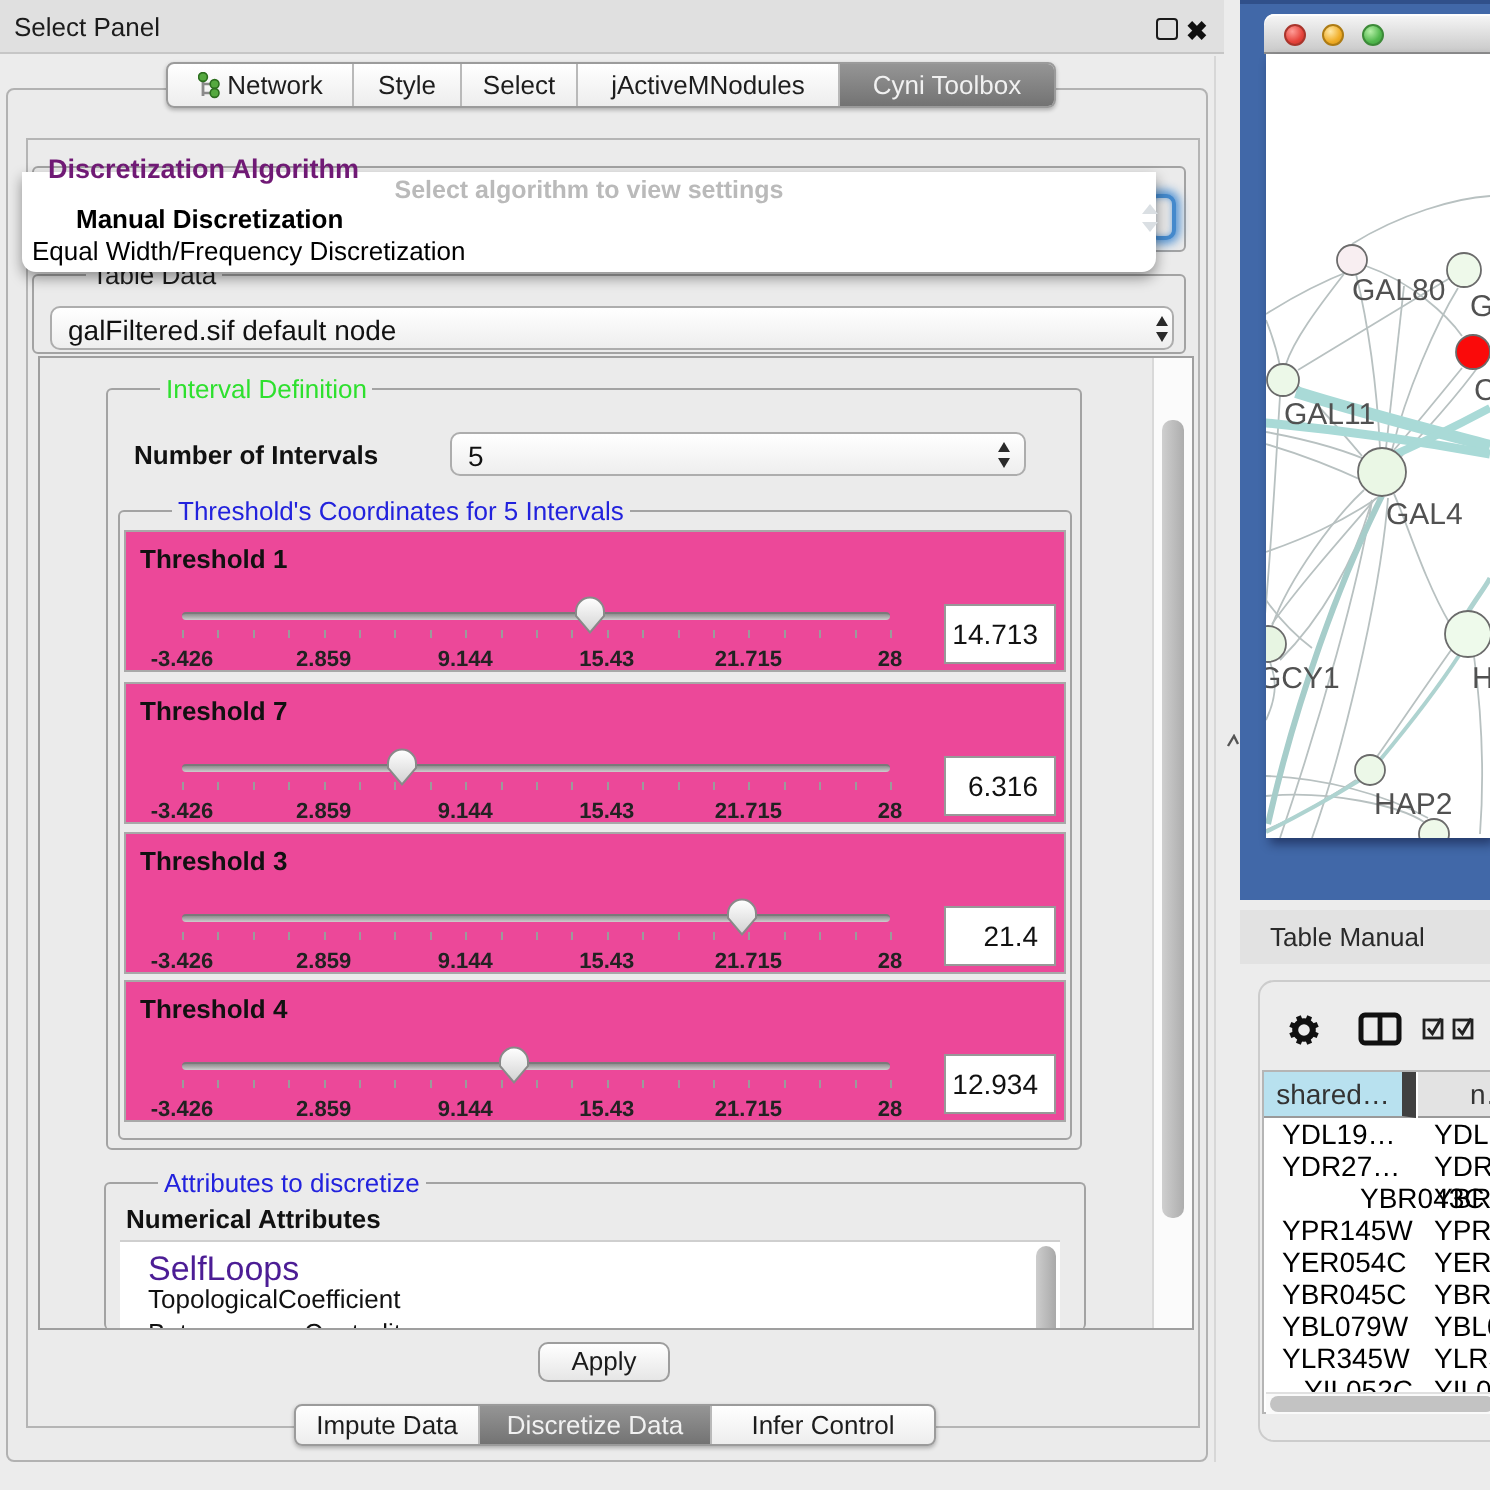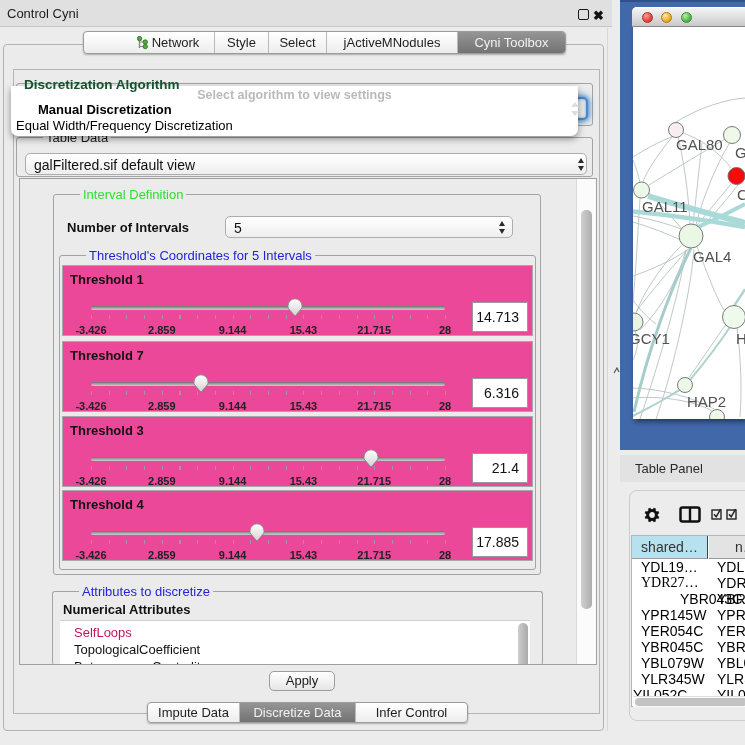--- a/index.html
+++ b/index.html
@@ -83,56 +83,56 @@
 .row { position:absolute; font-size:14px; color:#000; white-space:pre; }
 #tpgray { left:630px; top:707px; width:123px; height:13px; background:#ececec; border-radius:0 0 0 8px; }
 
 #divmark { left:613px; top:367px; width:8px; height:8px; }
 </style>
 </head>
 <body>
 <div id="page">
 
   <div class="abs" id="titlebar">
-      <div class="t">Control Cyni</div>
+      <div class="t">Select Panel</div>
     </div>
   <div id="tb-sq"></div>
     <div id="tb-x">✖</div>
 
   <div class="abs" id="outerpanel"></div>
   <div class="abs" id="innerpanel"></div>
 
   <div class="abs seg" id="toptabs">
-    <div class="s" style="width:93px;margin-left:38px;">
+    <div class="s" style="width:93px;">
       <svg width="11" height="14" viewBox="0 0 11 14" style="margin-right:4px;">
         <line x1="2.5" y1="3" x2="2.5" y2="12" stroke="#8a8a8a" stroke-width="1.4"></line>
         <line x1="2.5" y1="6" x2="8" y2="6" stroke="#8a8a8a" stroke-width="1.2"></line>
         <line x1="2.5" y1="10.5" x2="8" y2="10.5" stroke="#8a8a8a" stroke-width="1.2"></line>
         <circle cx="2.5" cy="2.5" r="2.2" fill="#55a93f" stroke="#2c6e1e" stroke-width="0.8"></circle>
         <circle cx="8.3" cy="6" r="2.2" fill="#55a93f" stroke="#2c6e1e" stroke-width="0.8"></circle>
         <circle cx="8.3" cy="10.5" r="2.2" fill="#55a93f" stroke="#2c6e1e" stroke-width="0.8"></circle>
       </svg>
       Network</div>
     <div class="s" style="width:54px;">Style</div>
     <div class="s" style="width:58px;">Select</div>
     <div class="s" style="width:131px;">jActiveMNodules</div>
     <div class="s sel" style="width:107px;">Cyni Toolbox</div>
   </div>
 
   <div class="grp" style="left:16px; top:83px; width:577px; height:43px;"></div>
-  <div class="abs" style="left:24px; top:77px; font-size:13.5px; font-weight:bold; color:#14532d; z-index:30;">Discretization Algorithm</div>
+  <div class="abs" style="left:24px; top:77px; font-size:13.5px; font-weight:bold; color:#701a75; z-index:30;">Discretization Algorithm</div>
 
   <div class="abs" style="left:574px; top:97px; width:14px; height:23px; border-radius:5px; background:#e8e8e8;
        border:2.5px solid #4489cc; box-shadow:0 0 5px 2px rgba(70,140,210,0.9), inset 0 0 3px rgba(70,140,210,0.7);"></div>
 
   <div class="grp" style="left:16px; top:137px; width:577px; height:40px;">
     <div class="gt" style="color:#1c1c1c;">Table Data</div>
   </div>
   <div class="combo" style="left:25px; top:153px; width:562px; height:22px;">
-    <div class="ct">galFiltered.sif default view</div>
+    <div class="ct">galFiltered.sif default node</div>
     <div class="stepper" style="left:552px; top:4px;">
         <div class="up"></div>
         <div class="dn"></div>
       </div>
   </div>
 
   <div class="abs" id="scrollpane">
     <div class="vtrack" style="right:0; top:0; width:20px; height:485px;"></div>
     <div class="vthumb" style="right:4px; top:31px; width:11px; height:399px;"></div>
   </div>
@@ -229,38 +229,38 @@
     <div class="ticks" style="background:repeating-linear-gradient(90deg,#9b9b9b 0,#9b9b9b 1px,transparent 1px,transparent 17.7px); height:4px;"></div>
     <svg class="thumb" style="left:186.4px;" width="16" height="19" viewBox="0 0 16 19">
       <defs>
             <linearGradient id="tg3" x1="0" y1="0" x2="0" y2="1">
         <stop offset="0" stop-color="#ffffff"></stop>
               <stop offset="1" stop-color="#d2d2d2"></stop>
             </linearGradient>
           </defs>
       <path d="M8,0.8 a7,7 0 0 1 7,7 v2.2 l-7,8.2 l-7,-8.2 v-2.2 a7,7 0 0 1 7,-7 z" fill="url(#tg3)" stroke="#898989" stroke-width="1"></path>
     </svg>
-    <div class="valbox">17.885</div>
+    <div class="valbox">12.934</div>
     <div class="lblrow">
           <span style="left:28.0px;">-3.426</span>
           <span style="left:98.8px;">2.859</span>
           <span style="left:169.6px;">9.144</span>
           <span style="left:240.4px;">15.43</span>
           <span style="left:311.2px;">21.715</span>
           <span style="left:382.0px;">28</span>
         </div>
   </div>
   </div>
 
   <div class="grp" style="left:52px; top:591px; width:491px; height:74px; border-bottom:none;">
     <div class="gt" style="color:#2222dd;">Attributes to discretize</div>
   </div>
   <div class="abs" style="left:63px; top:602px; font-size:13px; font-weight:bold; color:#111;">Numerical Attributes</div>
   <div class="abs" style="left:60px; top:620px; width:470px; height:45px; background:#ffffff; border-top:1px solid #cfcfcf; overflow:hidden;">
-    <div style="position:absolute; left:14px; top:4px; font-size:13px; color:#be185d;">SelfLoops</div>
+    <div style="position:absolute; left:14px; top:4px; font-size:17px; color:#4c1d95;">SelfLoops</div>
     <div style="position:absolute; left:14px; top:21px; font-size:13px; color:#111;">TopologicalCoefficient</div>
     <div style="position:absolute; left:14px; top:38px; font-size:13px; color:#111;">BetweennessCentrality</div>
     <div style="position:absolute; right:2px; top:2px; width:10px; height:43px; background:linear-gradient(90deg,#cdcdcd,#a9a9a9); border-radius:5px 5px 0 0;"></div>
   </div>
 
   <div class="abs" style="left:19px; top:664px; width:578px; height:1px; background:#9f9f9f;"></div>
   <div class="abs" id="applybtn">Apply</div>
 
   <div class="abs seg" id="bottabs">
     <div class="s" style="width:92px;">Impute Data</div>
@@ -344,21 +344,21 @@
         <text x="737" y="200" font-size="15" fill="#515151" font-family="Liberation Sans, sans-serif">C</text>
         <text x="642" y="212" font-size="15" fill="#515151" font-family="Liberation Sans, sans-serif">GAL11</text>
         <text x="693" y="262" font-size="15" fill="#515151" font-family="Liberation Sans, sans-serif">GAL4</text>
         <text x="629" y="344" font-size="15" fill="#515151" font-family="Liberation Sans, sans-serif">GCY1</text>
         <text x="736" y="344" font-size="15" fill="#515151" font-family="Liberation Sans, sans-serif">H</text>
         <text x="687" y="407" font-size="15" fill="#515151" font-family="Liberation Sans, sans-serif">HAP2</text>
       </g>
   </svg>
 
   <div class="abs" id="tpstrip">
-      <div class="t">Table Panel</div>
+      <div class="t">Table Manual</div>
     </div>
   <div class="abs" id="tablepanel"></div>
 
   <svg class="abs" style="left:644px; top:507px;" width="16" height="16" viewBox="0 0 16 16">
     <circle cx="8" cy="8" r="4.4" fill="none" stroke="#111" stroke-width="3"></circle>
       <line x1="12.25" y1="9.76" x2="14.84" y2="10.83" stroke="#111" stroke-width="2.6"></line>
       <line x1="9.76" y1="12.25" x2="10.83" y2="14.84" stroke="#111" stroke-width="2.6"></line>
       <line x1="6.24" y1="12.25" x2="5.17" y2="14.84" stroke="#111" stroke-width="2.6"></line>
       <line x1="3.75" y1="9.76" x2="1.16" y2="10.83" stroke="#111" stroke-width="2.6"></line>
       <line x1="3.75" y1="6.24" x2="1.16" y2="5.17" stroke="#111" stroke-width="2.6"></line>
@@ -371,40 +371,40 @@
     <line x1="11" y1="1.5" x2="11" y2="15.5" stroke="#111" stroke-width="2.4"></line>
   </svg>
   <svg class="abs" style="left:711px; top:508px;" width="30" height="13" viewBox="0 0 30 13">
     <rect x="1" y="2" width="9" height="9" fill="none" stroke="#222" stroke-width="1.4"></rect>
     <path d="M3 6.2 l2.2 2.6 L9.6 1.2" fill="none" stroke="#222" stroke-width="1.5"></path>
     <rect x="16" y="2" width="9" height="9" fill="none" stroke="#222" stroke-width="1.4"></rect>
     <path d="M18 6.2 l2.2 2.6 L24.6 1.2" fill="none" stroke="#222" stroke-width="1.5"></path>
   </svg>
 
   <div class="abs" id="tablewrap">
-    <div class="hdr" style="left:0; width:76px; background:#b8e1ef; border-right:1px solid #404040; border-bottom:1px solid #9a9a9a; text-align:center; line-height:22px;">shared…</div>
+    <div class="hdr" style="left:0; width:76px; background:#b8e1ef; border-right:7px solid #404040; border-bottom:1px solid #9a9a9a; text-align:center; line-height:22px;">shared…</div>
     <div class="hdr" style="left:77px; width:37px; background:#e3e3e3; border-bottom:1px solid #9a9a9a; line-height:22px; padding-left:26px;">n…</div>
     <div id="rows">
         <div class="row" style="left:9px; top:23px;">YDL19…</div>
         <div class="row" style="left:85px; top:23px;">YDL19</div>
-        <div class="row" style="left:9px; top:39px;font-family:Liberation Serif, serif;">YDR27…</div>
+        <div class="row" style="left:9px; top:39px;">YDR27…</div>
         <div class="row" style="left:85px; top:39px;">YDR27</div>
         <div class="row" style="left:9px; top:55px;margin-left:39px;">YBR043C</div>
         <div class="row" style="left:85px; top:55px;">YBR04</div>
         <div class="row" style="left:9px; top:71px;">YPR145W</div>
         <div class="row" style="left:85px; top:71px;">YPR14</div>
         <div class="row" style="left:9px; top:87px;">YER054C</div>
         <div class="row" style="left:85px; top:87px;">YER05</div>
         <div class="row" style="left:9px; top:103px;">YBR045C</div>
         <div class="row" style="left:85px; top:103px;">YBR04</div>
         <div class="row" style="left:9px; top:119px;">YBL079W</div>
         <div class="row" style="left:85px; top:119px;">YBL07</div>
         <div class="row" style="left:9px; top:135px;">YLR345W</div>
         <div class="row" style="left:85px; top:135px;">YLR34</div>
-        <div class="row" style="left:1px; top:151px;text-align:center;">YIL052C</div>
+        <div class="row" style="left:20px; top:151px;text-align:center;">YIL052C</div>
         <div class="row" style="left:85px; top:151px;">YIL05</div>
       </div>
     <div class="abs" style="left:1px; top:160px; width:113px; height:11px; background:#fafafa; border-top:1px solid #e0e0e0;"></div>
     <div class="abs" style="left:3px; top:162px; width:112px; height:8px; background:#c3c3c3; border-radius:4px;"></div>
   </div>
   <div class="abs" id="tpgray"></div>
 
 </div>
 
 </body></html>

